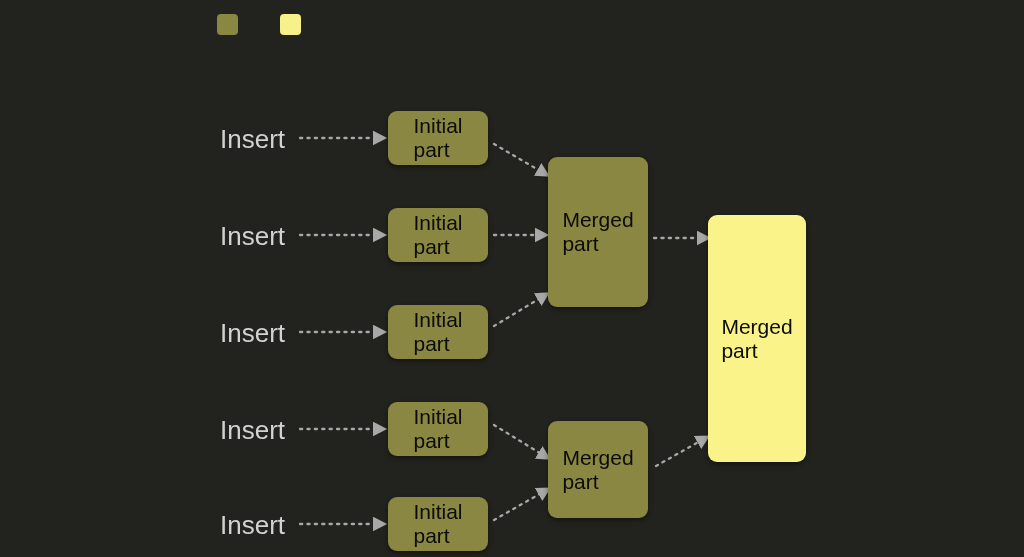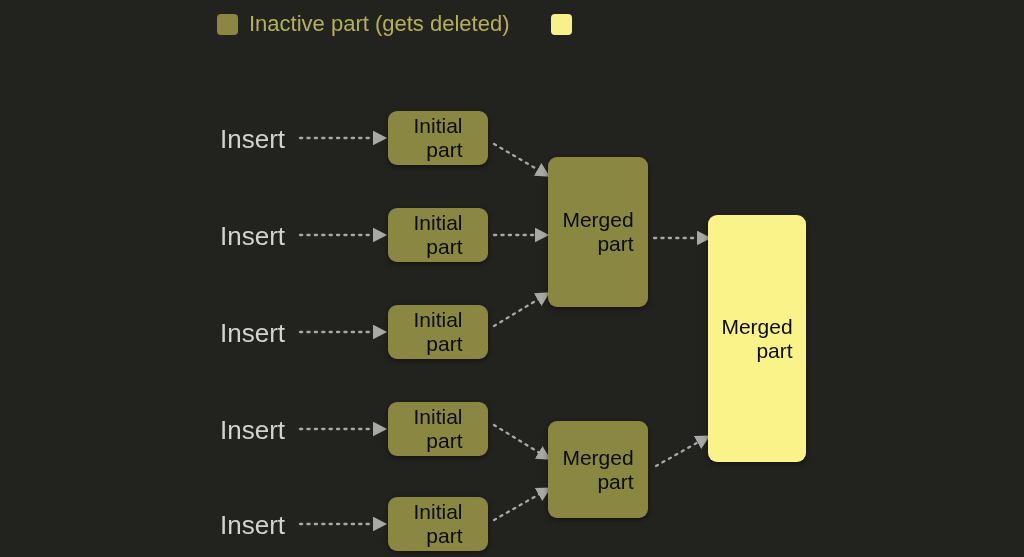--- a/index.html
+++ b/index.html
@@ -48,21 +48,21 @@
   .legend-label.active   { color: #f5f07e; }
   .legend-gap { width: 42px; }
 
   
   .node {
     position: absolute;
     border-radius: 9px;
     display: flex;
     align-items: center;
     justify-content: center;
-    text-align: right;
+    text-align: left;
     color: #0b0b08;
     font-size: 21px;
     line-height: 1.14;
     box-sizing: border-box;
     box-shadow: 0 2px 5px rgba(0,0,0,0.45);
   }
   .node.inactive { background: #8a8742; }
   .node.active   { background: #f9f389; }
 
   .node-label { display: block; }
@@ -86,21 +86,20 @@
   }
 </style>
 </head>
 <body>
 
 <div id="canvas">
 
   <div class="legend">
     <div class="legend-item">
       <span class="legend-swatch inactive"></span>
-      <span class="legend-label inactive">Inactive part (gets deleted)</span>
     </div>
     <span class="legend-gap"></span>
     <div class="legend-item">
       <span class="legend-swatch active"></span>
     </div>
   </div>
 
   <svg class="arrows" viewBox="0 0 1024 557" xmlns="http://www.w3.org/2000/svg">
     <defs>
       <marker id="ah" markerWidth="9" markerHeight="9" refX="2.2" refY="3.2" orient="auto" markerUnits="strokeWidth">

